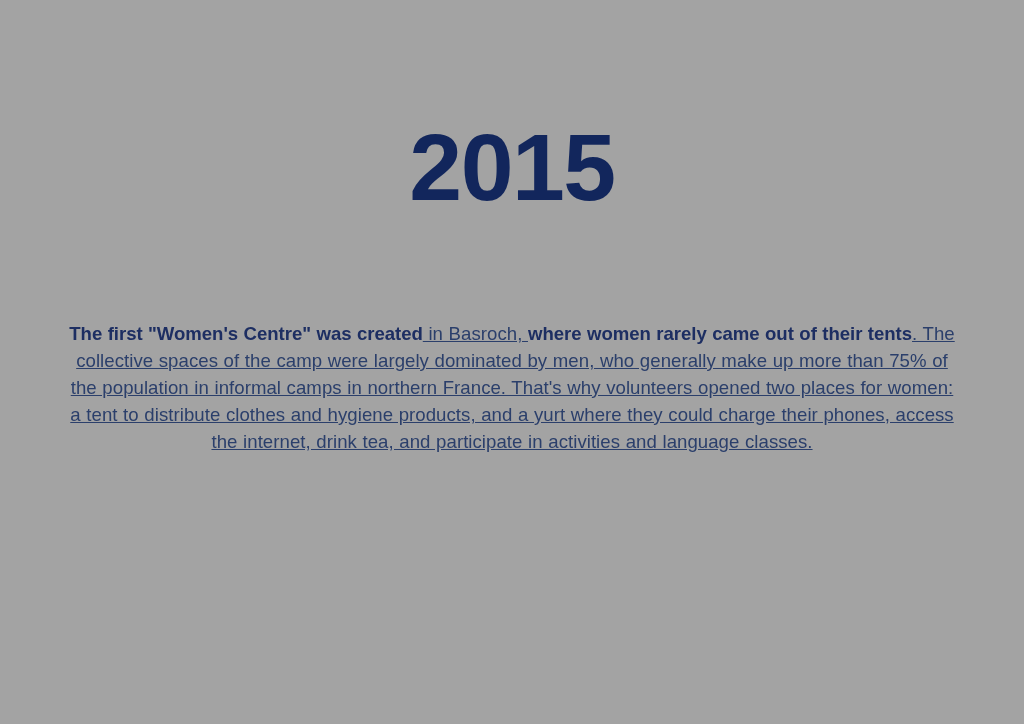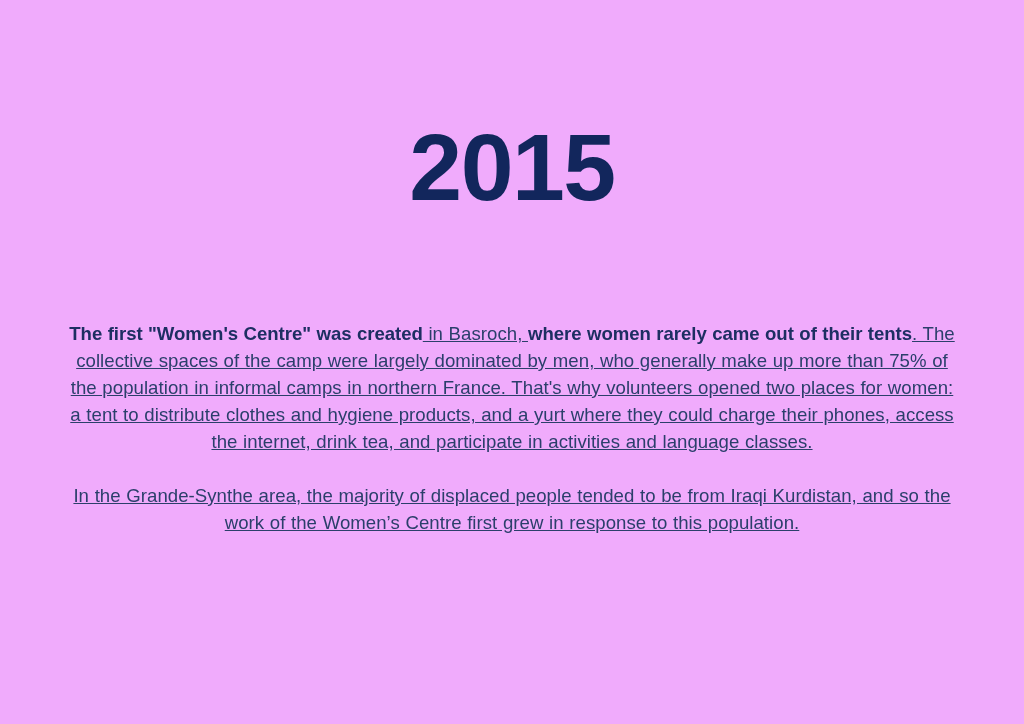--- a/index.html
+++ b/index.html
@@ -13,21 +13,21 @@
     background: #fdfcf7;
     font-family: "Liberation Sans", sans-serif;
     -webkit-font-smoothing: antialiased;
     overflow: hidden;
   }
 
   .slide {
     position: relative;
     width: 1024px;
     height: 724px;
-    background: #f0abfc;
+    background: #a3a3a3;
     box-sizing: border-box;
   }
 
   
   .year-block {
     position: absolute;
     top: 118px;
     left: 0;
     width: 1024px;
     text-align: center;
@@ -84,16 +84,15 @@
 <body>
 
 <div class="slide">
 
   <div class="year-block">
     <h1 class="year-title">2015</h1>
   </div>
 
   <div class="body-block">
     <p class="para"><span class="b">The first "Women's Centre" was created</span><span class="r"> in Basroch, </span><span class="b">where women rarely came out of their tents</span><span class="r">. The collective spaces of the camp were largely dominated by men, who generally make up more than 75% of the population in informal camps in northern France. That's why volunteers opened two places for women: a tent to distribute clothes and hygiene products, and a yurt where they could charge their phones, access the internet, drink tea, and participate in activities and language classes.</span></p>
-    <p class="para"><span class="r">In the Grande-Synthe area, the majority of displaced people tended to be from Iraqi Kurdistan, and so the work of the Women’s Centre first grew in response to this population.</span></p>
   </div>
 
 </div>
 
 </body></html>

